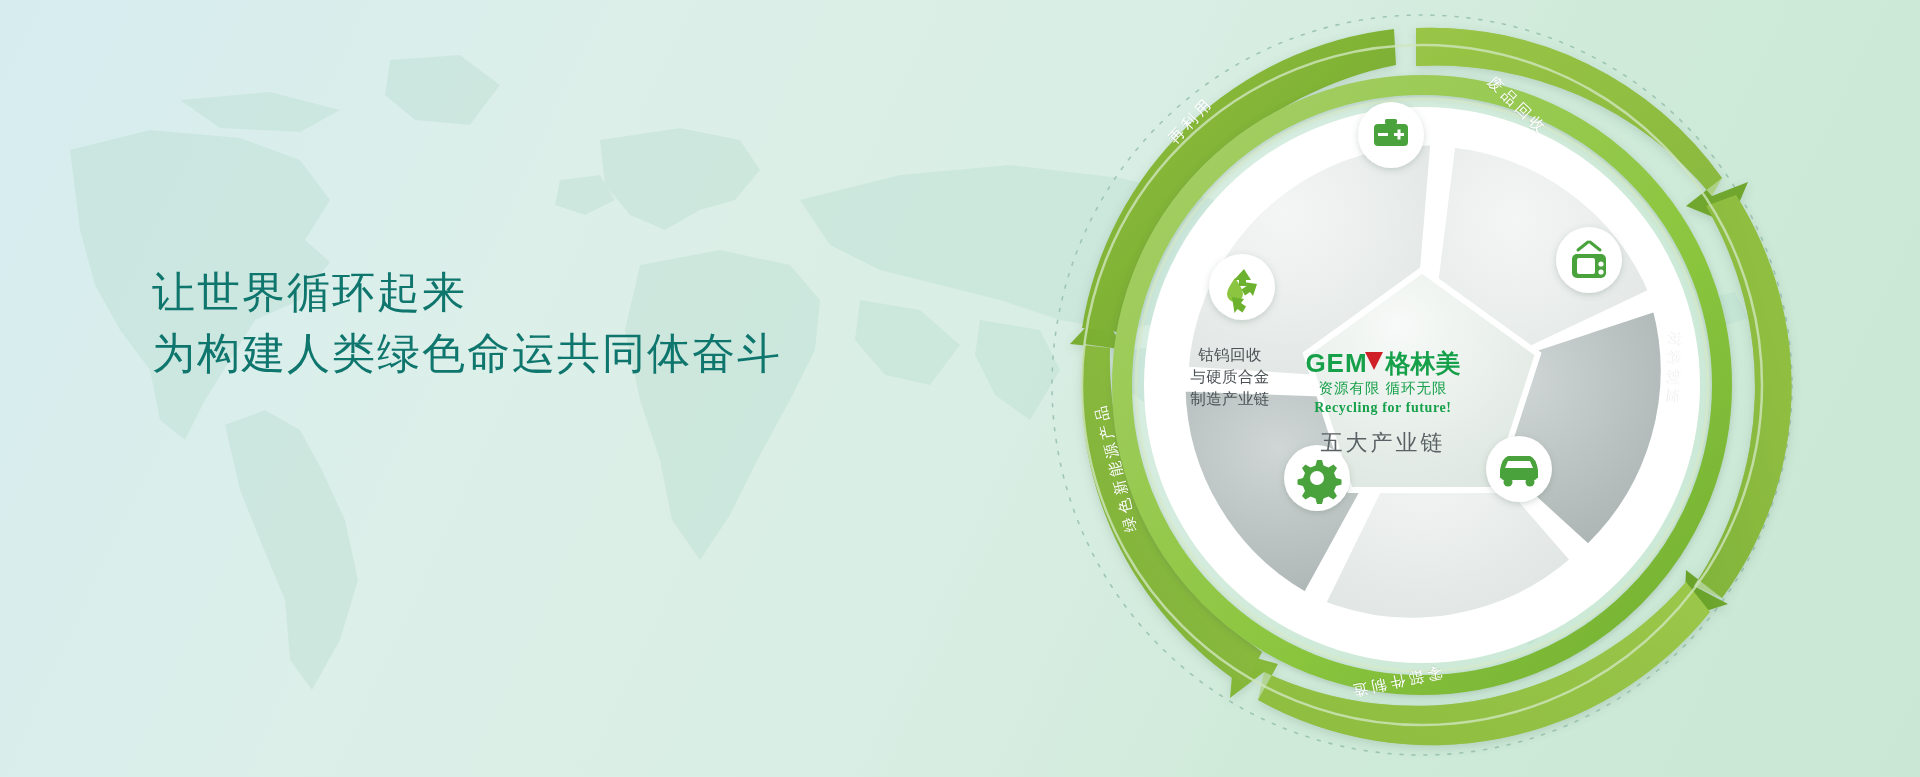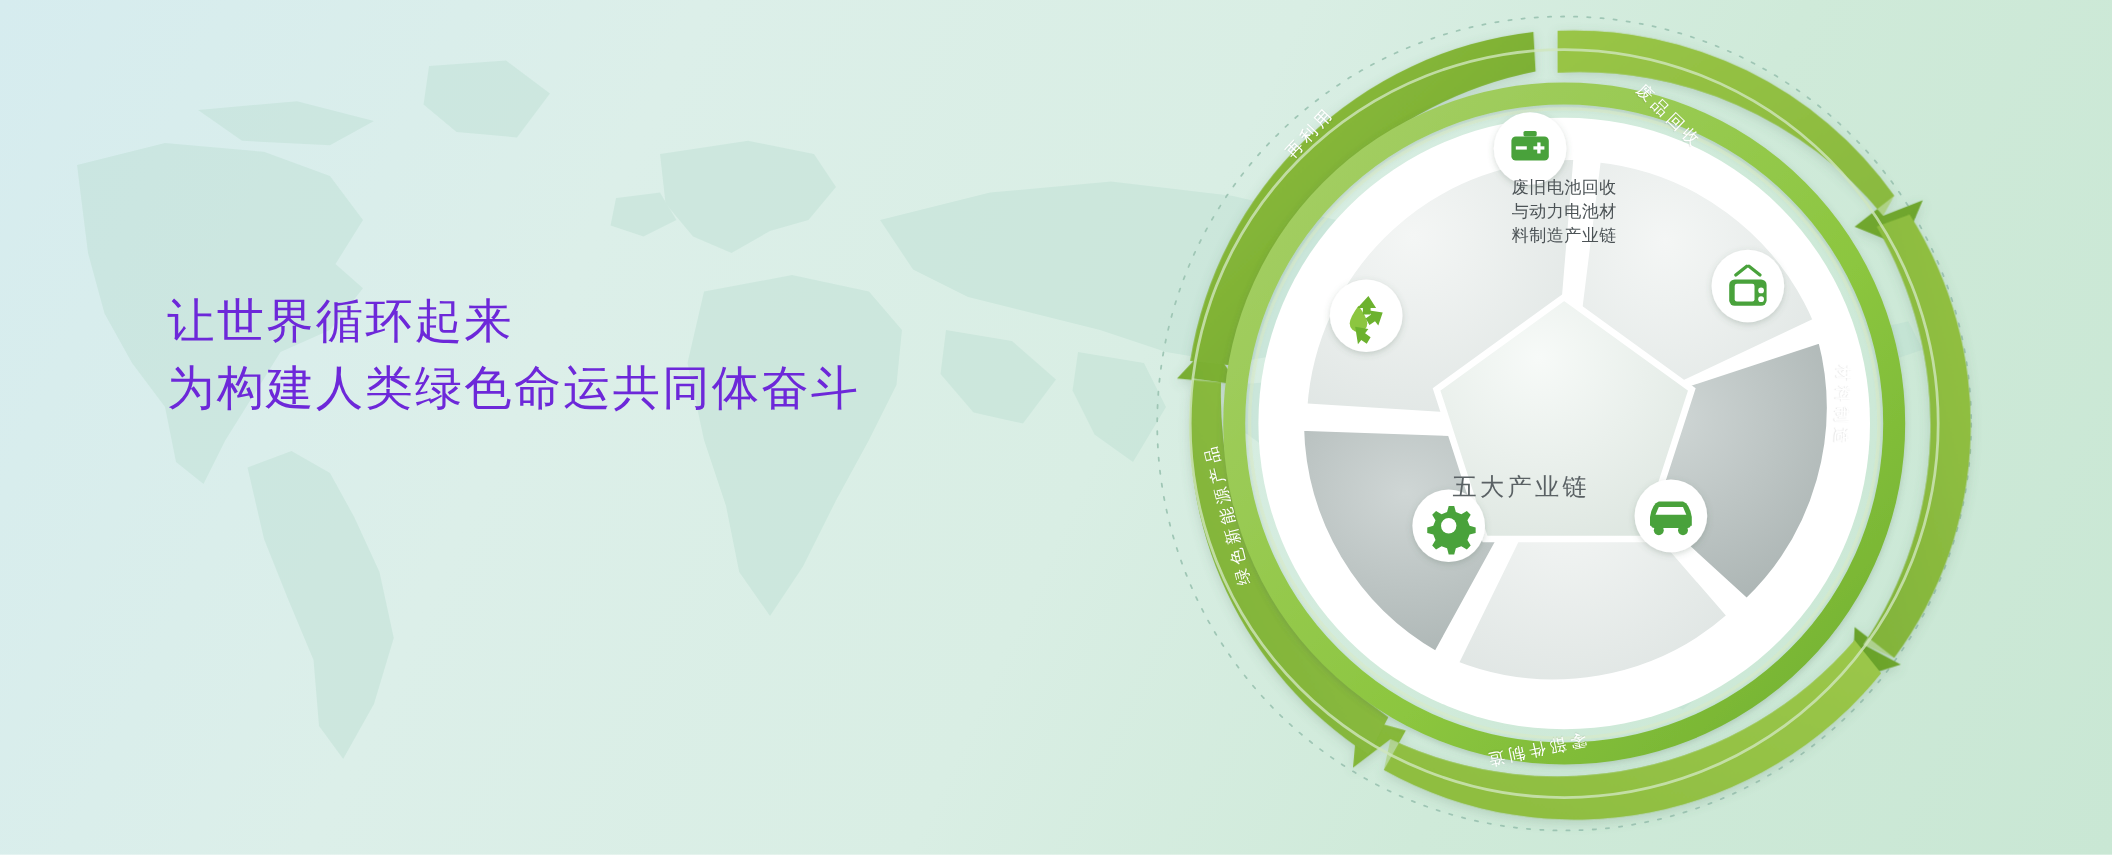--- a/index.html
+++ b/index.html
@@ -11,21 +11,21 @@
   }
   #banner{position:absolute;inset:0;overflow:hidden;}
 
   
   .worldmap{position:absolute;left:0;top:0;width:1920px;height:777px;opacity:.40;}
   .worldmap path{fill:#b9ddd0;}
 
   
   .headline{
     position:absolute;left:152px;top:262px;
-    color:#6d28d9;letter-spacing:2px;line-height:1.42;
+    color:#0f766e;letter-spacing:2px;line-height:1.42;
     font-size:43px;font-weight:400;white-space:nowrap;
   }
   .headline .l1{display:block;}
   .headline .l2{display:block;text-align:right;}
 
   
   #diagram{position:absolute;left:1022px;top:-8px;width:900px;height:790px;}
   #diagram svg{display:block;}
 
   .chain-lbl{
@@ -236,33 +236,40 @@
         <g fill="#6cb22e">
           <path d="M213 286 q-8 11 -8 16 a8 8 0 0 0 16 0 q0-5 -8-16 z" fill="#8cc63f"></path>
           <path d="M222 277 l7 11 -5 0 0 6 -7 0 0-6 -5 0 z"></path>
           <path d="M235 292 l-4 12 -3-4 -5 3.5 -3.5-6 5-3.5 -3-4 z"></path>
           <path d="M210 305 l12 2 -3 4 5 3.5 -3.5 6 -5-3.5 -3 4 z" fill="#6cb22e"></path>
         </g>
       </g>
     </svg>
 
 
-    <div class="chain-lbl" style="left:310px;top:168px;width:180px;">废旧电池回收
-与动力电池材
-料制造产业链</div>
-
-
-
+
+
+
+    <div class="chain-lbl" style="left:118px;top:352px;width:180px;">钴钨回收
+与硬质合金
+制造产业链</div>
 
     <div class="ring-lbl" style="left:150px;top:140px;transform:rotate(-47deg);transform-origin:left center;">再利用</div>
 
     <div class="ring-lbl" style="left:468px;top:78px;transform:rotate(44deg);transform-origin:left center;">废品回收</div>
 
     <div class="ring-lbl" style="left:654px;top:330px;transform:rotate(92deg);transform-origin:left center;">材料制造</div>
 
     <div class="ring-lbl" style="left:420px;top:670px;transform:rotate(168deg);transform-origin:left center;">零部件制造</div>
 
     <div class="ring-lbl" style="left:110px;top:530px;transform:rotate(-104deg);transform-origin:left center;">绿色新能源产品</div>
   </div>
 
+  <div class="logo-wrap">
+    <div class="logo-top">
+      <span class="logo-gem">GEM</span><span class="logo-tri"></span><span class="logo-cn">格林美</span>
+    </div>
+    <div class="logo-slogan">资源有限  循环无限</div>
+    <div class="logo-en">Recycling for future!</div>
+  </div>
   <div class="logo-sub">五大产业链</div>
 
 </div>
 
 </body></html>

